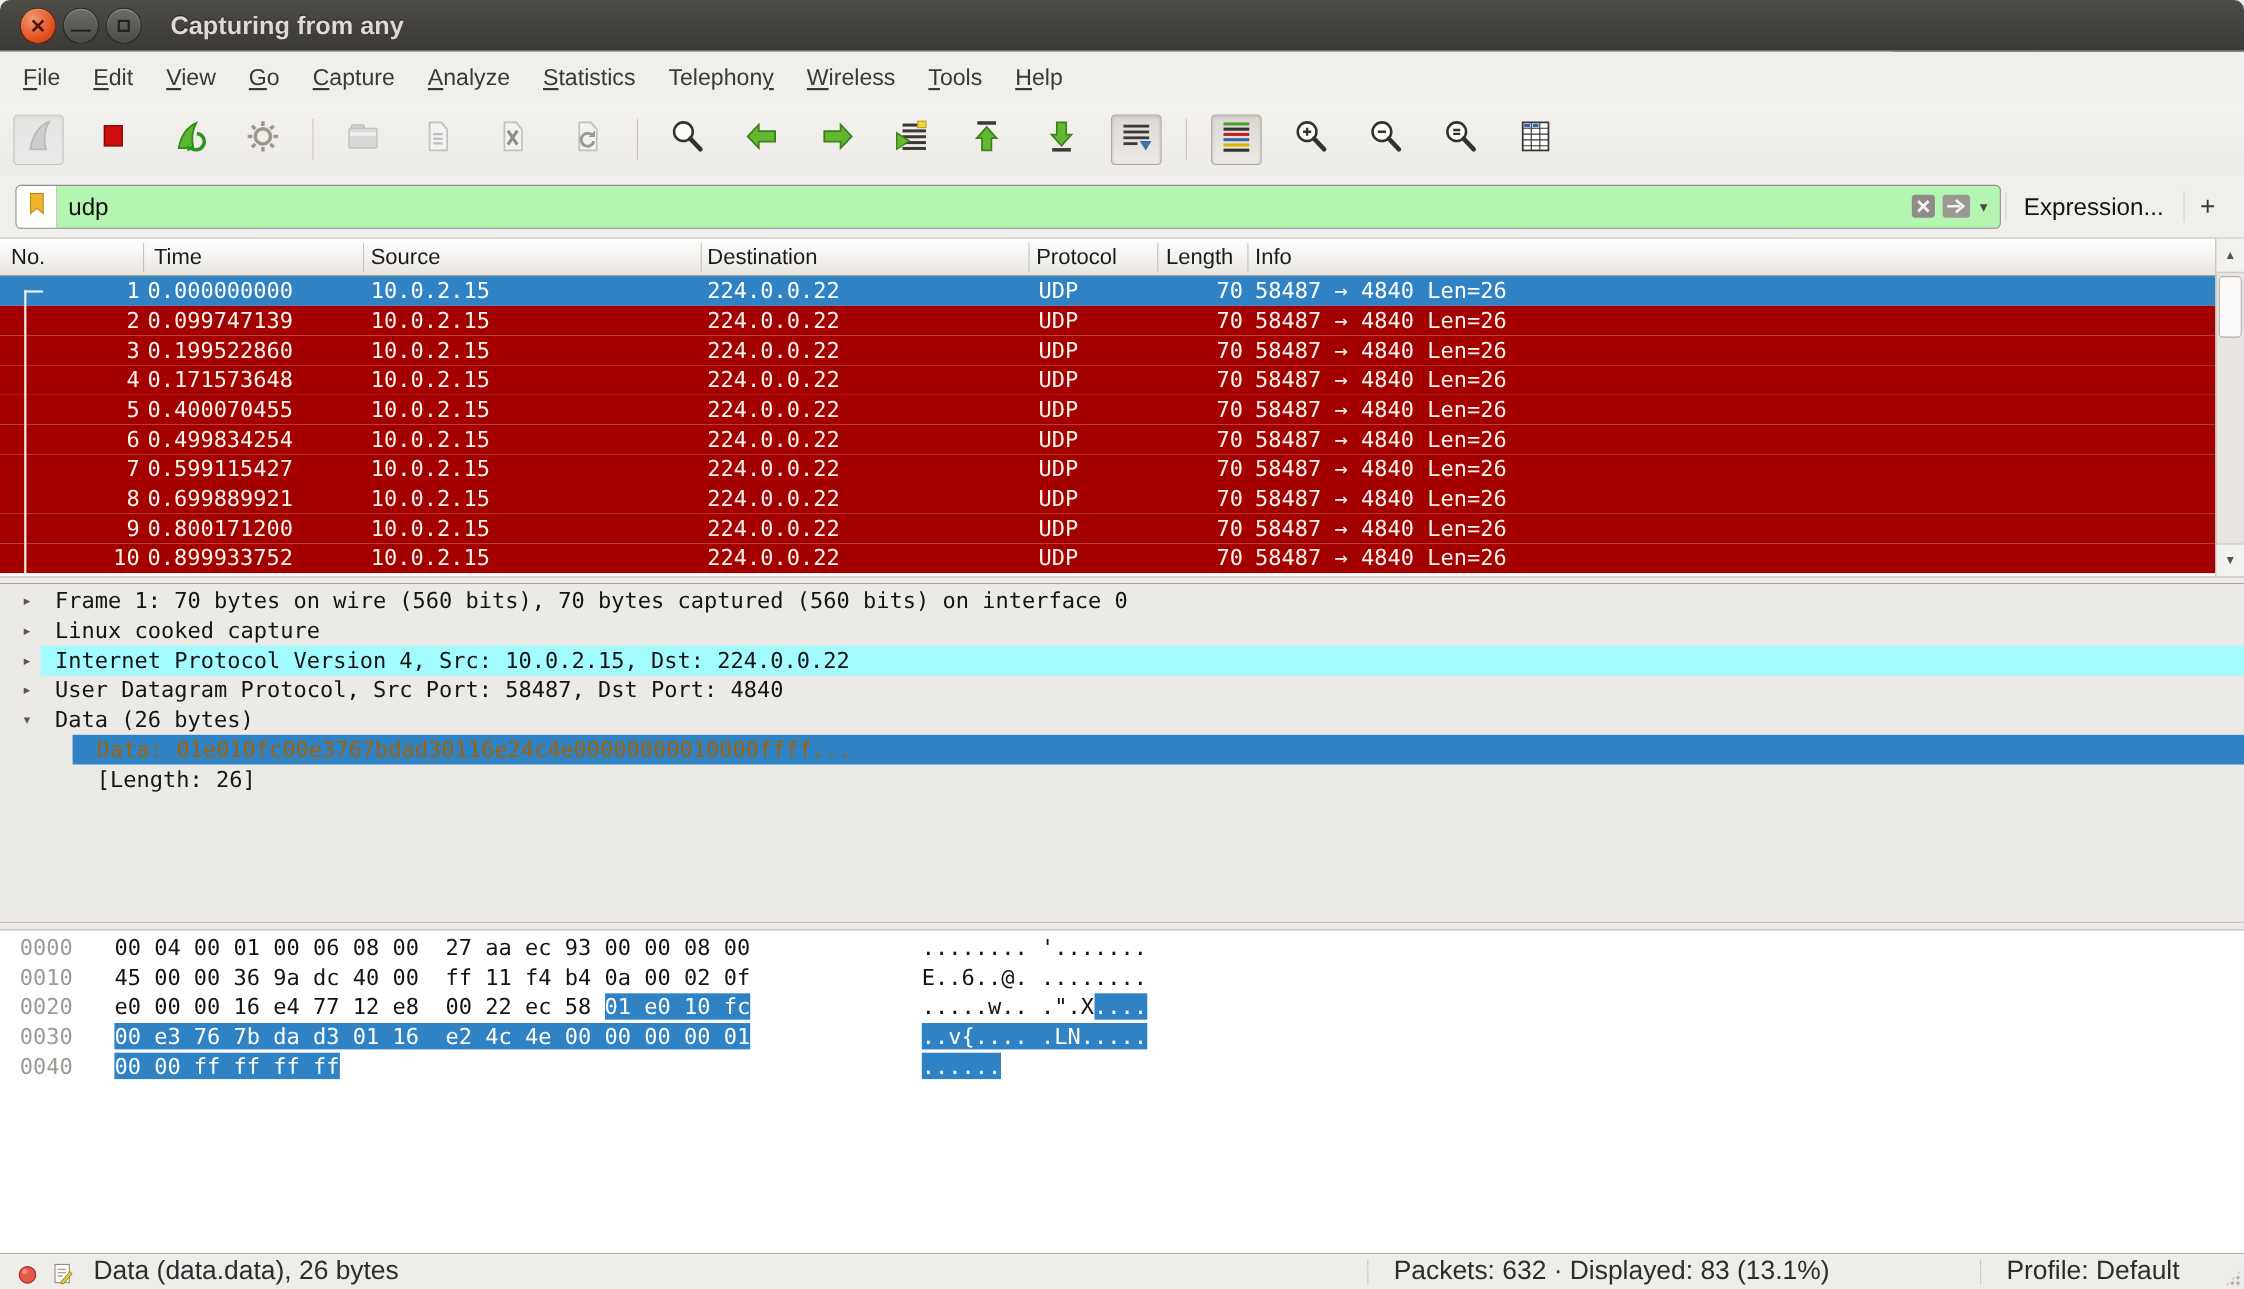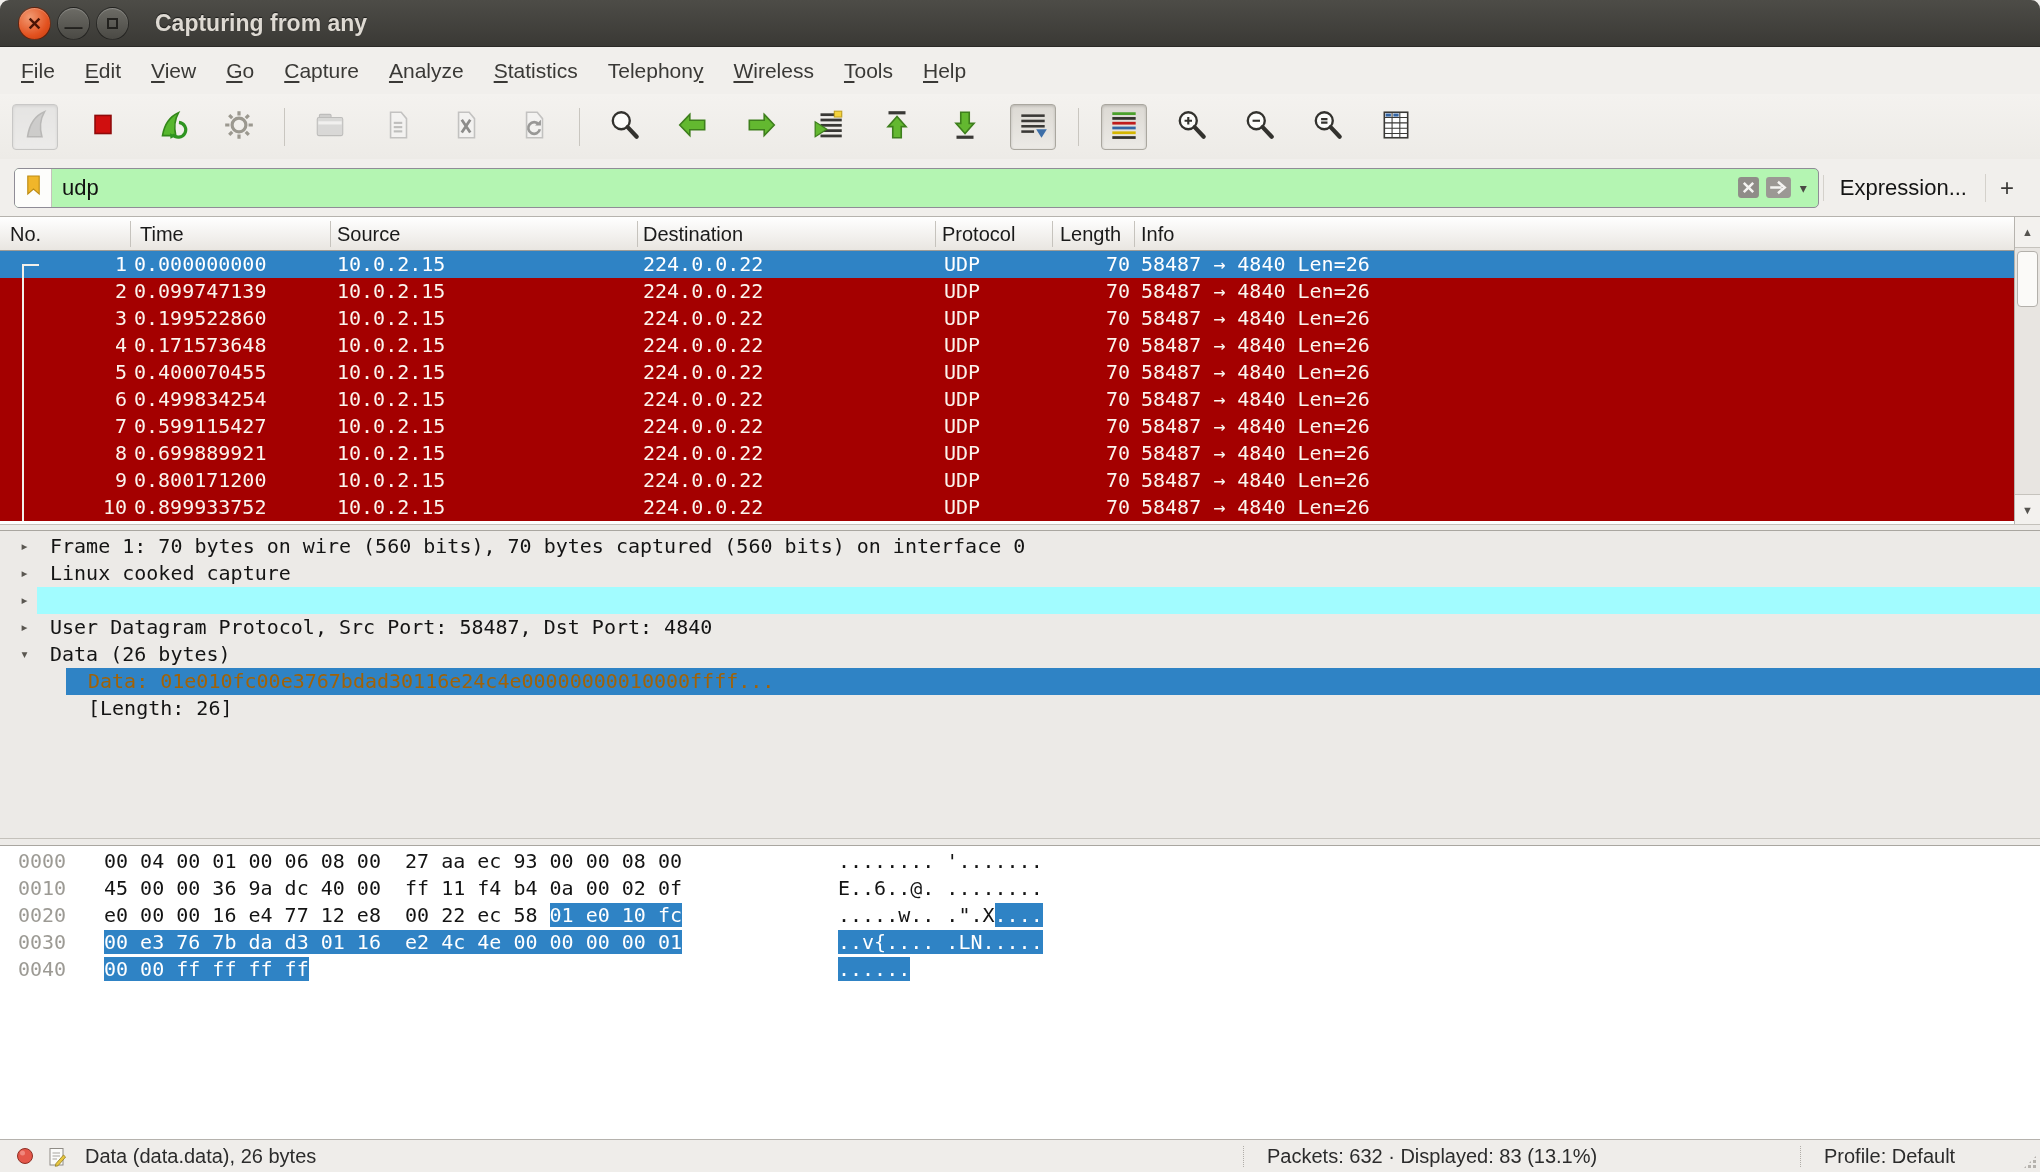--- a/index.html
+++ b/index.html
@@ -102,21 +102,21 @@
   
   .hexpane { position:absolute; left:0; top:846px; width:2040px; height:293px; background:#ffffff; }
   .hx-row { position:absolute; left:0; right:0; height:27px; font-size:20px; line-height:27px; white-space:pre; }
   .hx-off { position:absolute; left:18px; color:#9c9a94; }
   .hx-hex { position:absolute; left:104px; color:#141414; }
   .hx-ascii { position:absolute; left:838px; color:#141414; }
   .hl { background:#2f83c5; color:#ffffff; }
 
   
   .statusbar { position:absolute; left:0; top:1139px; width:2040px; height:33px;
-    background:#efedea; border-top:1px solid #b5b2ad; font-size:20px; color:#2c2c2c; }
+    background:#efedea; border-top:1px solid #b5b2ad; font-size:24px; color:#2c2c2c; }
   .sb-icon { position:absolute; top:7px; }
   .sb-expert { left:16px; } .sb-comment { left:47px; }
   .sb-text { position:absolute; top:0; height:33px; line-height:32px; white-space:pre; }
   .sb-field { left:85px; } .sb-packets { left:1267px; } .sb-profile { left:1824px; }
   .sb-sep { position:absolute; top:6px; height:21px; width:1px; border-left:1px dotted #b0ada8; }
   .grip { position:absolute; right:2px; bottom:2px; width:16px; height:16px;
     background-image:radial-gradient(#b5b2ad 1.5px, transparent 1.6px);
     background-size:5px 5px; clip-path:polygon(100% 0, 100% 100%, 0 100%); }
 </style>
 </head>
@@ -362,21 +362,21 @@
     <div class="sc-btn sc-up">▲</div>
     <div class="sc-thumb"></div>
     <div class="sc-btn sc-down">▼</div>
   </div>
 </div>
 
 <div class="splitter sp1"></div>
 <div class="details mono" id="details">
     <div class="dt-row" style="top: 2px;"><span class="dt-exp">▸</span><span class="dt-text">Frame 1: 70 bytes on wire (560 bits), 70 bytes captured (560 bits) on interface 0</span></div>
     <div class="dt-row" style="top: 29px;"><span class="dt-exp">▸</span><span class="dt-text">Linux cooked capture</span></div>
-    <div class="dt-row" style="top: 56px;"><div class="dt-band related"></div><span class="dt-exp">▸</span></div>
+    <div class="dt-row" style="top: 56px;"><div class="dt-band related"></div><span class="dt-exp">▸</span><span class="dt-text">Internet Protocol Version 4, Src: 10.0.2.15, Dst: 224.0.0.22</span></div>
     <div class="dt-row" style="top: 83px;"><span class="dt-exp">▸</span><span class="dt-text">User Datagram Protocol, Src Port: 58487, Dst Port: 4840</span></div>
     <div class="dt-row" style="top: 110px;"><span class="dt-exp">▾</span><span class="dt-text">Data (26 bytes)</span></div>
     <div class="dt-row sel" style="top: 137px;"><div class="dt-band sel"></div><span class="dt-text ind1">Data: 01e010fc00e3767bdad30116e24c4e00000000010000ffff...</span></div>
     <div class="dt-row" style="top: 164px;"><span class="dt-text ind1">[Length: 26]</span></div>
   </div>
 <div class="splitter sp2"></div>
 <div class="hexpane mono" id="hexpane">
     <div class="hx-row" style="top: 2px;"><span class="hx-off">0000</span><span class="hx-hex">00 04 00 01 00 06 08 00  27 aa ec 93 00 00 08 00</span><span class="hx-ascii">........ '.......</span></div>
     <div class="hx-row" style="top: 29px;"><span class="hx-off">0010</span><span class="hx-hex">45 00 00 36 9a dc 40 00  ff 11 f4 b4 0a 00 02 0f</span><span class="hx-ascii">E..6..@. ........</span></div>
     <div class="hx-row" style="top: 56px;"><span class="hx-off">0020</span><span class="hx-hex">e0 00 00 16 e4 77 12 e8  00 22 ec 58 <span class="hl">01 e0 10 fc</span></span><span class="hx-ascii">.....w.. .".X<span class="hl">....</span></span></div>

